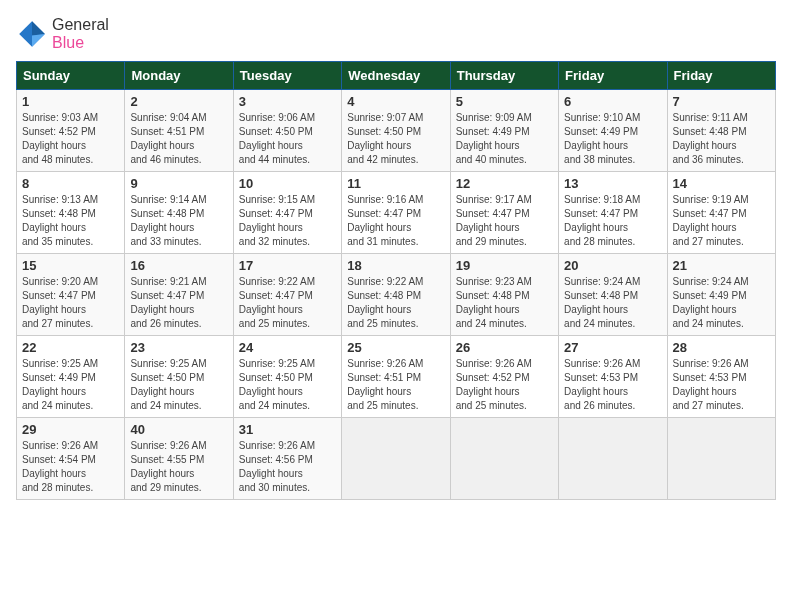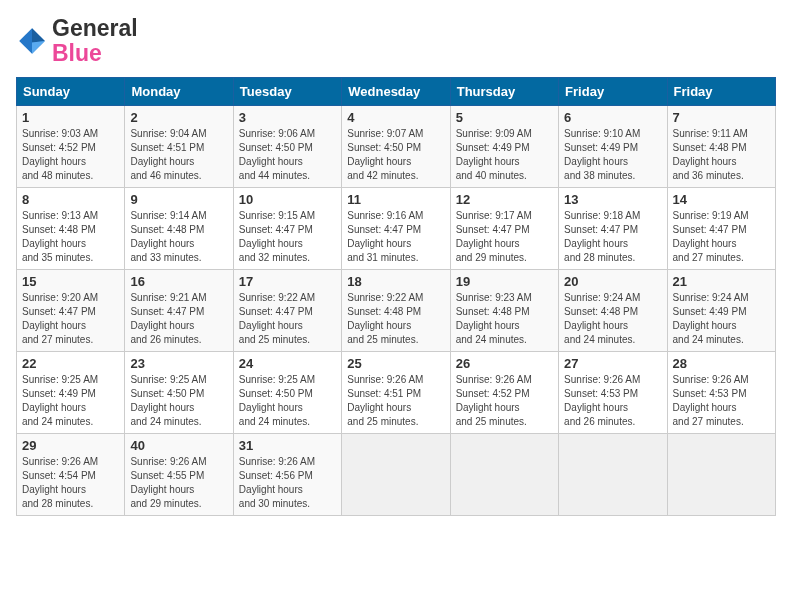--- a/index.html
+++ b/index.html
@@ -15,22 +15,22 @@
       justify-content: space-between;
       align-items: flex-start;
       margin-bottom: 10px;
     }
     .logo {
       display: flex;
       align-items: center;
       gap: 4px;
     }
     .logo-text {
-      font-size: 23px;
-      font-weight: bold;
+      font-size: 16px;
+      font-weight: normal;
       line-height: 1.1;
     }
     .logo-text .general { color: #333; }
     .logo-text .blue { color: #ec4899; margin-top: 17px; }
     .logo-icon {
       width: 32px;
       height: 32px;
     }
     .title-block { text-align: right; }
     .calendar-title {
@@ -42,21 +42,21 @@
     .calendar-subtitle {
       font-size: 16px;
       color: #555;
     }
     table {
       width: 100%;
       border-collapse: collapse;
       font-size: 11px;
     }
     thead tr th {
-      background: #0369a1;
+      background: #14532d;
       color: #fff;
       text-align: left;
       padding: 6px 6px;
       font-size: 13px;
       font-weight: bold;
       border: 1px solid #1a5fa0;
     }
     tbody tr td {
       border: 1px solid #ccc;
       vertical-align: top;

